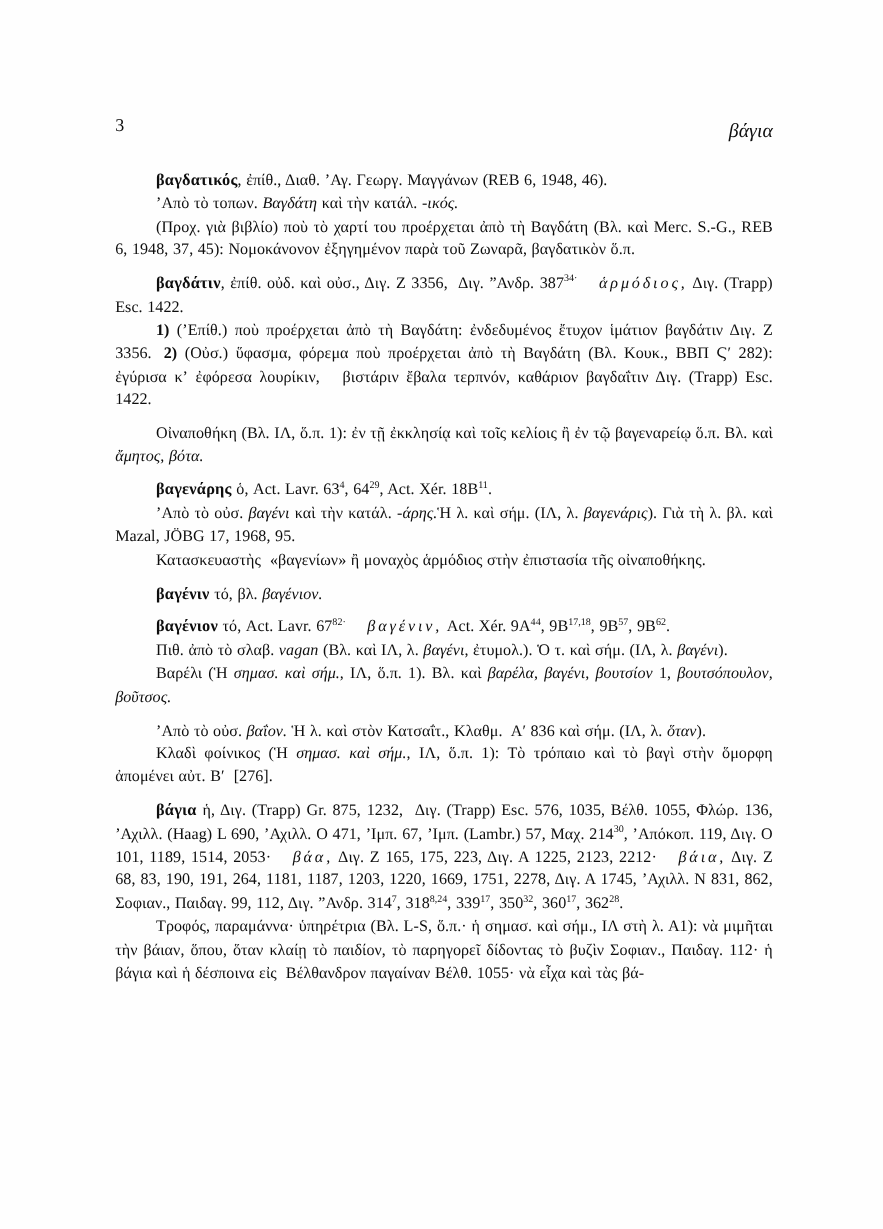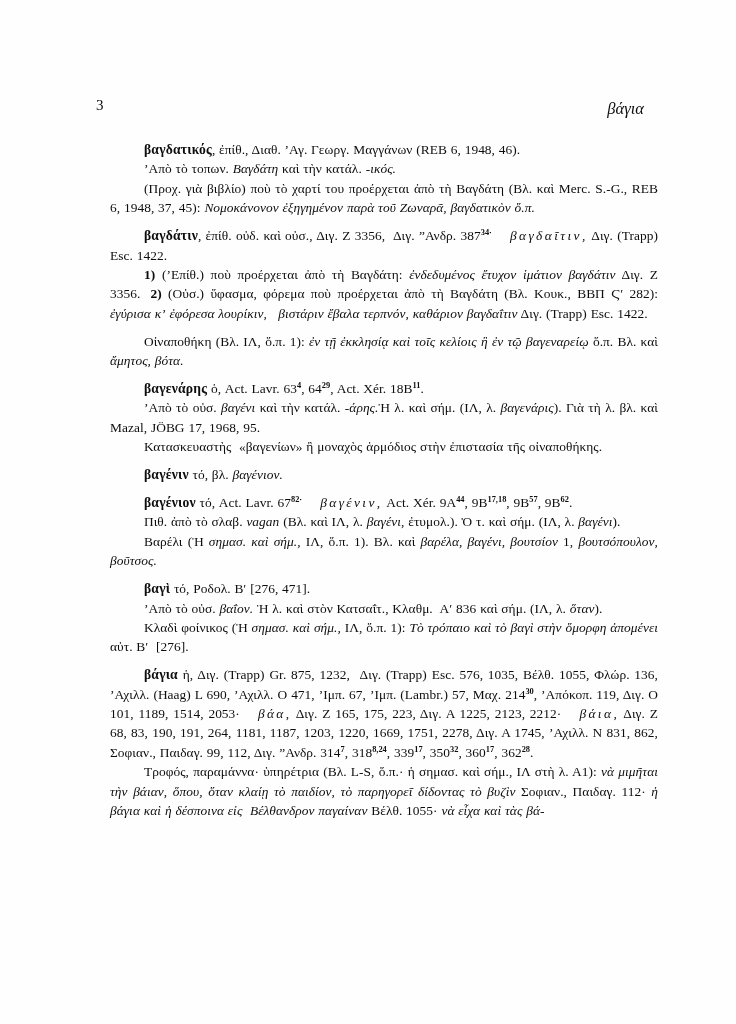--- a/index.html
+++ b/index.html
@@ -45,21 +45,21 @@
     right: 0;
     top: 4px;
     font-style: italic;
     font-size: 16.5px;
     line-height: 18px;
   }
 
   
   #column {
     position: absolute;
-    left: 110px;
+    left: 96px;
     top: 140px;
     width: 548px;
   }
 
   .para {
     font-size: 13.4px;
     line-height: 19.4px;
     text-align: justify;
     text-justify: inter-word;
     margin: 0;
@@ -81,23 +81,22 @@
     font-style: italic;
     letter-spacing: 2.4px;
     word-spacing: 3px;
   }
   .num { font-weight: bold; }
   sup {
     font-size: 8.4px;
     vertical-align: super;
     line-height: 0;
     letter-spacing: 0;
-    font-weight: bold;
   }
-  .quote { font-style: italic; }
+  .quote { }
   .spacer-wide { display:inline-block; width: 18px; }
   .spacer-mid  { display:inline-block; width: 10px; }
 </style>
 </head>
 <body>
 
 <div id="page">
 
   <div id="header">
     <span class="folio">3</span>
@@ -108,21 +107,21 @@
 
     <div>
       <p class="para"><span class="hw">βαγδατικός</span><span>, ἐπίθ., Διαθ. ʼΑγ. Γεωργ. Μαγγάνων (REB 6, 1948, 46).</span></p>
       <p class="para">ʼΑπὸ τὸ τοπων. <span class="it">Βαγδάτη</span> καὶ τὴν κατάλ. <span class="it">-ικός.</span></p>
       <p class="para">(Προχ. γιὰ βιβλίο) ποὺ τὸ χαρτί του προέρχεται ἀπὸ τὴ Βαγδάτη (Βλ. καὶ Merc. S.-G., REB 6, 1948, 37, 45): <span class="quote">Νομοκάνονον ἐξηγημένον παρὰ τοῦ Ζωναρᾶ, βαγδατικὸν ὅ.π.</span></p>
     </div>
 
     <div class="entry-gap"></div>
 
     <div>
-      <p class="para"><span class="hw">βαγδάτιν</span><span>, ἐπίθ. οὐδ. καὶ οὐσ., Διγ. Ζ 3356,&nbsp; Διγ. ˮΑνδρ. 387<sup>34·</sup></span><span class="spacer-wide"></span><span class="sp">βαγδαῖτιν,</span><span> Διγ. (Trapp) Esc. 1422.</span></p>
+      <p class="para"><span class="hw">βαγδάτιν</span><span>, ἐπίθ. οὐδ. καὶ οὐσ., Διγ. Ζ 3356,&nbsp; Διγ. ˮΑνδρ. 387<sup>34·</sup></span><span class="spacer-wide"></span><span class="sp">ἁρμόδιος,</span><span> Διγ. (Trapp) Esc. 1422.</span></p>
       <p class="para"><span class="num">1)</span> (ʼΕπίθ.) ποὺ προέρχεται ἀπὸ τὴ Βαγδάτη: <span class="quote">ἐνδεδυμένος ἔτυχον ἱμάτιον βαγδάτιν</span> Διγ. Ζ 3356.<span class="spacer-mid"></span><span class="num">2)</span> (Οὐσ.) ὕφασμα, φόρεμα ποὺ προέρχεται ἀπὸ τὴ Βαγδάτη (Βλ. Κουκ., ΒΒΠ Ϛʹ 282): <span class="quote">ἐγύρισα κʼ ἐφόρεσα λουρίκιν,&nbsp;&nbsp; βιστάριν ἔβαλα τερπνόν, καθάριον βαγδαΐτιν</span> Διγ. (Trapp) Esc. 1422.</p>
     </div>
 
     <div class="entry-gap"></div>
 
     <div>
       <p class="para">Οἰναποθήκη (Βλ. ΙΛ, ὅ.π. 1): <span class="quote">ἐν τῇ ἐκκλησίᾳ καὶ τοῖς κελίοις ἢ ἐν τῷ βαγεναρείῳ</span> ὅ.π. Βλ. καὶ <span class="it">ἄμητος, βότα.</span></p>
     </div>
 
     <div class="entry-gap"></div>
@@ -143,21 +142,20 @@
 
     <div>
       <p class="para"><span class="hw">βαγένιον</span><span> τό, Act. Lavr. 67<sup>82·</sup></span><span class="spacer-wide"></span><span class="sp">βαγένιν,</span><span> Act. Xér. 9A<sup>44</sup>, 9B<sup>17,18</sup>, 9B<sup>57</sup>, 9B<sup>62</sup>.</span></p>
       <p class="para">Πιθ. ἀπὸ τὸ σλαβ. <span class="it">vagan</span> (Βλ. καὶ ΙΛ, λ. <span class="it">βαγένι,</span> ἐτυμολ.). Ὁ τ. καὶ σήμ. (ΙΛ, λ. <span class="it">βαγένι</span>).</p>
       <p class="para">Βαρέλι (Ἡ <span class="it">σημασ. καὶ σήμ.,</span> ΙΛ, ὅ.π. 1). Βλ. καὶ <span class="it">βαρέλα, βαγένι, βουτσίον</span> 1, <span class="it">βουτσόπουλον, βοῦτσος.</span></p>
     </div>
 
     <div class="entry-gap"></div>
 
     <div>
-      <p class="para"><span class="hw">βαγὶ</span><span> τό, Ροδολ. Βʹ [276, 471].</span></p>
       <p class="para">ʼΑπὸ τὸ οὐσ. <span class="it">βαΐον.</span> Ἡ λ. καὶ στὸν Κατσαΐτ., Κλαθμ.&nbsp; Αʹ 836 καὶ σήμ. (ΙΛ, λ. <span class="it">ὅταν</span>).</p>
       <p class="para">Κλαδὶ φοίνικος (Ἡ <span class="it">σημασ. καὶ σήμ.,</span> ΙΛ, ὅ.π. 1): <span class="quote">Τὸ τρόπαιο καὶ τὸ βαγὶ στὴν ὅμορφη ἀπομένει</span> αὐτ. Βʹ&nbsp; [276].</p>
     </div>
 
     <div class="entry-gap"></div>
 
     <div>
       <p class="para"><span class="hw">βάγια</span><span> ἡ, Διγ. (Trapp) Gr. 875, 1232,&nbsp; Διγ. (Trapp) Esc. 576, 1035, Βέλθ. 1055, Φλώρ. 136, ʼΑχιλλ. (Haag) L 690, ʼΑχιλλ. Ο 471, ʼΙμπ. 67, ʼΙμπ. (Lambr.)&nbsp;57, Μαχ. 214<sup>30</sup>, ʼΑπόκοπ. 119, Διγ. Ο 101, 1189, 1514, 2053·</span><span class="spacer-wide"></span><span class="sp">βάα,</span><span> Διγ. Ζ 165, 175, 223, Διγ. Α 1225, 2123, 2212·</span><span class="spacer-wide"></span><span class="sp">βάια,</span><span> Διγ. Ζ 68, 83, 190, 191, 264, 1181, 1187, 1203, 1220, 1669, 1751, 2278, Διγ. Α 1745, ʼΑχιλλ. Ν 831, 862, Σοφιαν., Παιδαγ. 99, 112, Διγ. ˮΑνδρ. 314<sup>7</sup>, 318<sup>8,24</sup>, 339<sup>17</sup>, 350<sup>32</sup>, 360<sup>17</sup>, 362<sup>28</sup>.</span></p>
       <p class="para">Τροφός, παραμάννα· ὑπηρέτρια (Βλ. L-S, ὅ.π.· ἡ σημασ. καὶ σήμ., ΙΛ στὴ λ. Α1): <span class="quote">νὰ μιμῆται τὴν βάιαν, ὅπου, ὅταν κλαίῃ τὸ παιδίον, τὸ παρηγορεῖ δίδοντας τὸ βυζὶν</span> Σοφιαν., Παιδαγ. 112· <span class="quote">ἡ βάγια καὶ ἡ δέσποινα εἰς&nbsp; Βέλθανδρον παγαίναν</span> Βέλθ. 1055· <span class="quote">νὰ εἶχα καὶ τὰς βά-</span></p>
     </div>

